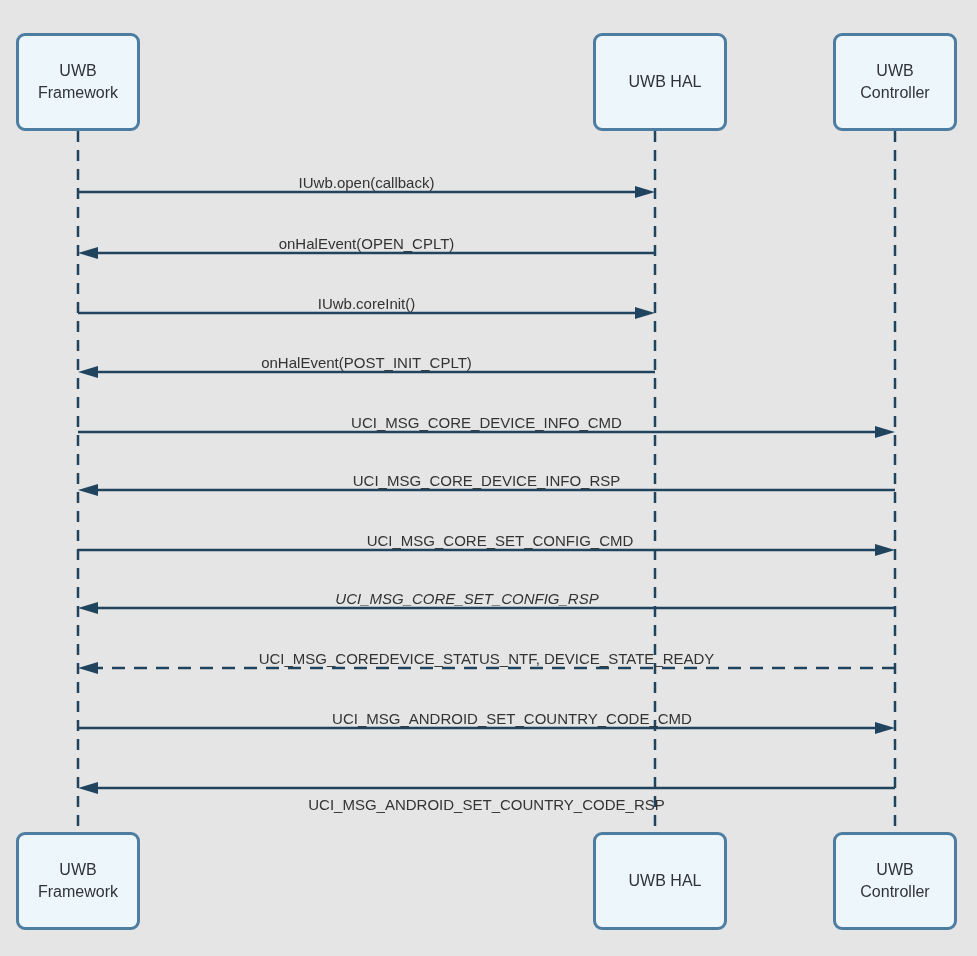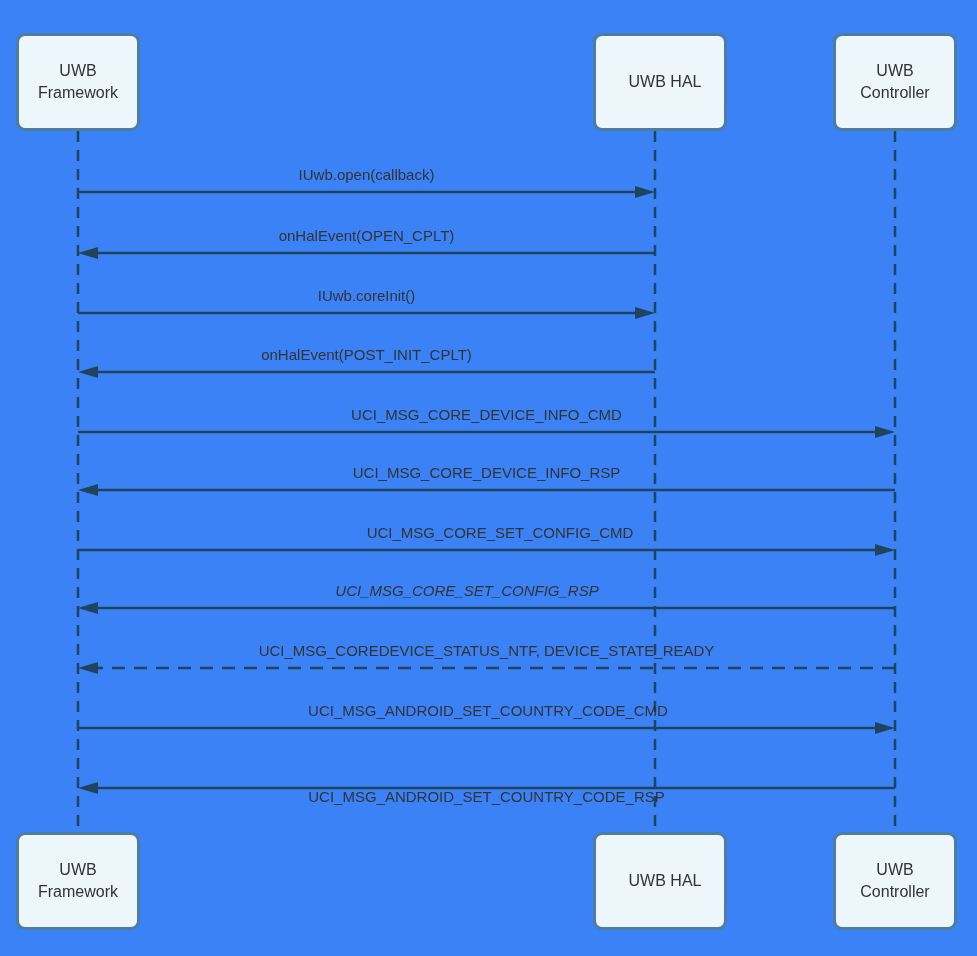--- a/index.html
+++ b/index.html
@@ -5,21 +5,21 @@
   html, body {
     margin: 0;
     padding: 0;
     background: #ffffff;
     font-family: "Liberation Sans", sans-serif;
   }
   .canvas {
     position: relative;
     width: 977px;
     height: 956px;
-    background: #3b82f6;
+    background: #e5e5e5;
     overflow: hidden;
   }
   #lines-svg {
     position: absolute;
     left: 0;
     top: 0;
     z-index: 1;
   }
   .actor-box {
     position: absolute;
@@ -48,20 +48,21 @@
   .col-hal       { left: 593px; padding-left: 10px; }
   .col-controller{ left: 833px; }
   .msg-label {
     position: absolute;
     transform: translateX(-50%);
     white-space: nowrap;
     font-size: 15px;
     line-height: 20px;
     color: #333333;
     z-index: 3;
+    margin-top: 8px;
   }
 </style>
 </head>
 <body>
 
 <div class="canvas">
 
   <svg id="lines-svg" width="977" height="956">
       <line x1="78" y1="131" x2="78" y2="833" stroke="#20435e" stroke-width="2.5" stroke-dasharray="11 8"></line>
       <line x1="655" y1="131" x2="655" y2="833" stroke="#20435e" stroke-width="2.5" stroke-dasharray="11 8"></line>
@@ -113,17 +114,17 @@
   <div id="msg-labels">
       <div class="msg-label" style="left: 366.5px; top: 165px;">IUwb.open(callback)</div>
       <div class="msg-label" style="left: 366.5px; top: 226px;">onHalEvent(OPEN_CPLT)</div>
       <div class="msg-label" style="left: 366.5px; top: 286px;">IUwb.coreInit()</div>
       <div class="msg-label" style="left: 366.5px; top: 345px; text-align: center;">onHalEvent(POST_INIT_CPLT)</div>
       <div class="msg-label" style="left: 486.5px; top: 405px;">UCI_MSG_CORE_DEVICE_INFO_CMD</div>
       <div class="msg-label" style="left: 486.5px; top: 463px;">UCI_MSG_CORE_DEVICE_INFO_RSP</div>
       <div class="msg-label" style="left: 500px; top: 523px;">UCI_MSG_CORE_SET_CONFIG_CMD</div>
       <div class="msg-label" style="left: 467px; top: 581px; font-style: italic;">UCI_MSG_CORE_SET_CONFIG_RSP</div>
       <div class="msg-label" style="left: 486.5px; top: 641px;">UCI_MSG_COREDEVICE_STATUS_NTF, DEVICE_STATE_READY</div>
-      <div class="msg-label" style="left: 488px; top: 701px;">UCI_MSG_ANDROID_SET_COUNTRY_CODE_CMD</div>
+      <div class="msg-label" style="left: 512px; top: 701px;">UCI_MSG_ANDROID_SET_COUNTRY_CODE_CMD</div>
       <div class="msg-label" style="left: 486.5px; top: 787px; text-align: center;">UCI_MSG_ANDROID_SET_COUNTRY_CODE_RSP</div>
     </div>
 
 </div>
 
 </body></html>

